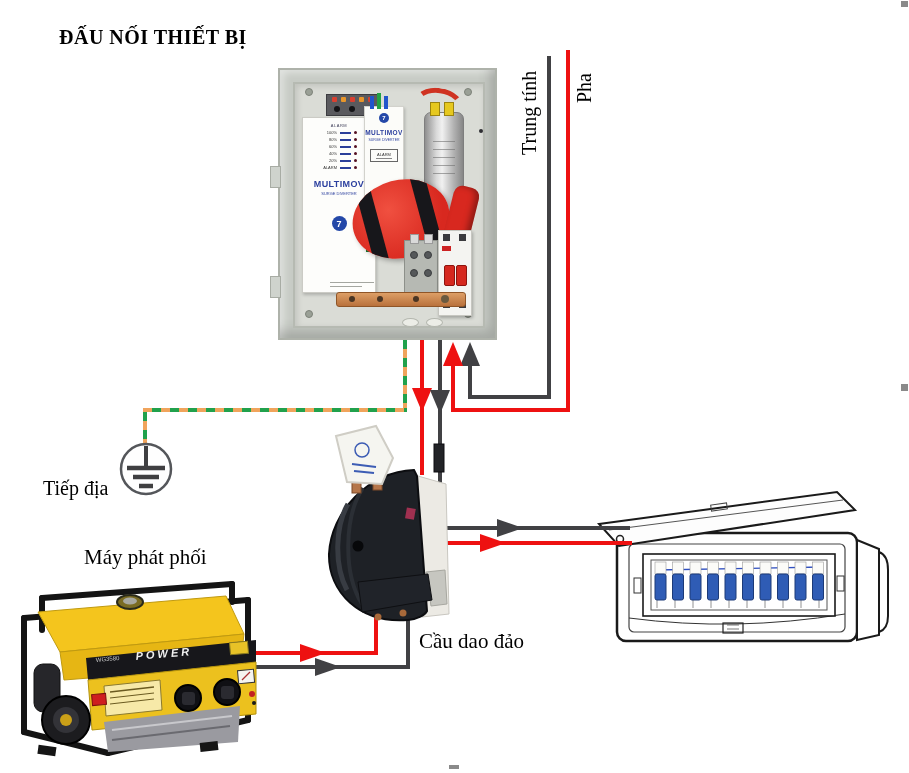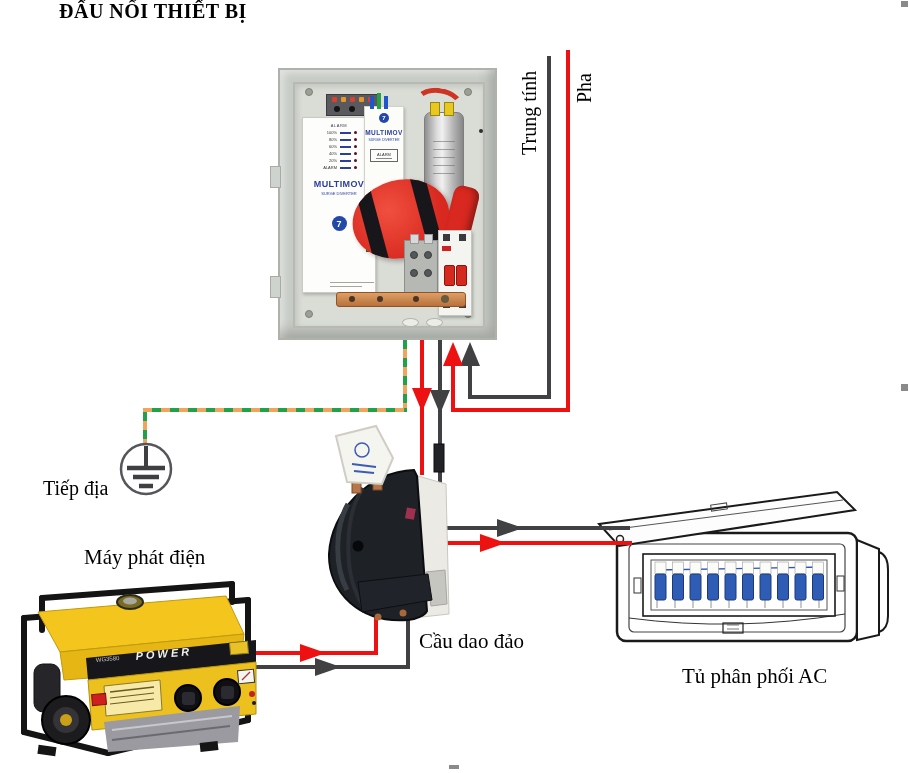--- a/index.html
+++ b/index.html
@@ -74,27 +74,26 @@
   .tt-circ{position:absolute;top:11px;width:6px;height:6px;border-radius:50%;background:#141417;}
   .pin{position:absolute;z-index:4;}
   .faintline{position:absolute;height:1px;background:#8d9089;opacity:.8;}
   .artifact{position:absolute;background:#8a8a8a;z-index:6;}
 </style>
 </head>
 <body>
 
 <div id="canvas">
 
-  <div class="lbl" style="left:59px;top:0;font-size:20px;font-weight:bold;letter-spacing:.5px;">ĐẤU NỐI THIẾT BỊ</div>
+  <div class="lbl" style="left:59px;top:26px;font-size:20px;font-weight:bold;letter-spacing:.5px;">ĐẤU NỐI THIẾT BỊ</div>
   <div class="vlbl" style="left:519px;top:60px;height:95px;font-size:20px;">Trung tính</div>
   <div class="vlbl" style="left:574px;top:61px;height:42px;font-size:20px;">Pha</div>
   <div class="lbl" style="left:43px;top:477px;font-size:20px;">Tiếp địa</div>
-  <div class="lbl" style="left:84px;top:545px;font-size:21px;">Máy phát điện</div>
+  <div class="lbl" style="left:84px;top:545px;font-size:21px;">Máy phát phối</div>
   <div class="lbl" style="left:419px;top:629px;font-size:21px;">Cầu dao đảo</div>
-  <div class="lbl" style="left:682px;top:664px;font-size:21px;">Tủ phân phối AC</div>
 
   <div class="wire dark" style="left:547px;top:56px;width:4px;height:341px;"></div>
   <div class="wire dark" style="left:470px;top:395px;width:81px;height:4px;"></div>
   <div class="wire dark" style="left:468px;top:362px;width:4px;height:37px;"></div>
   <div class="arr arr-up darkc" style="left:460px;top:342px;"></div>
 
   <div class="wire red" style="left:566px;top:50px;width:4px;height:362px;"></div>
   <div class="wire red" style="left:453px;top:408px;width:117px;height:4px;"></div>
   <div class="wire red" style="left:451px;top:362px;width:4px;height:50px;"></div>
   <div class="arr arr-up redc" style="left:443px;top:342px;"></div>

